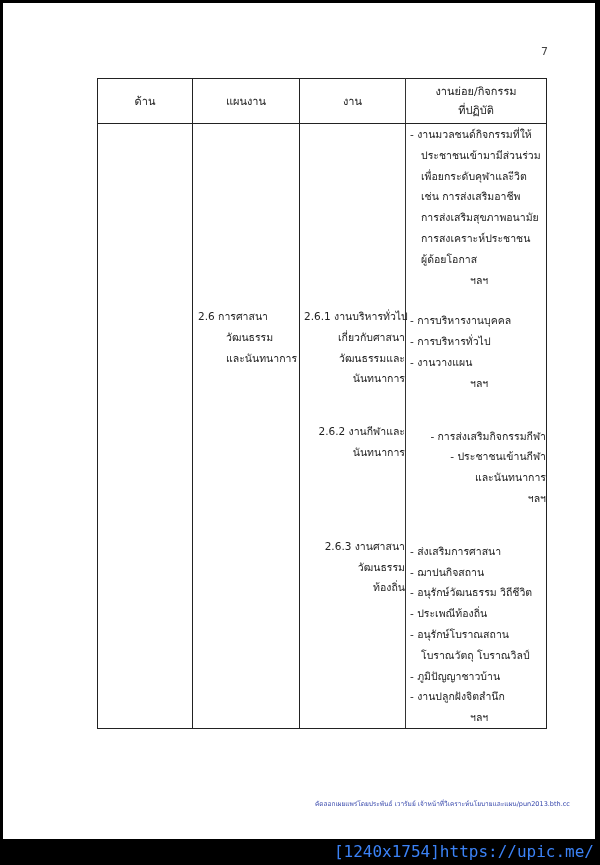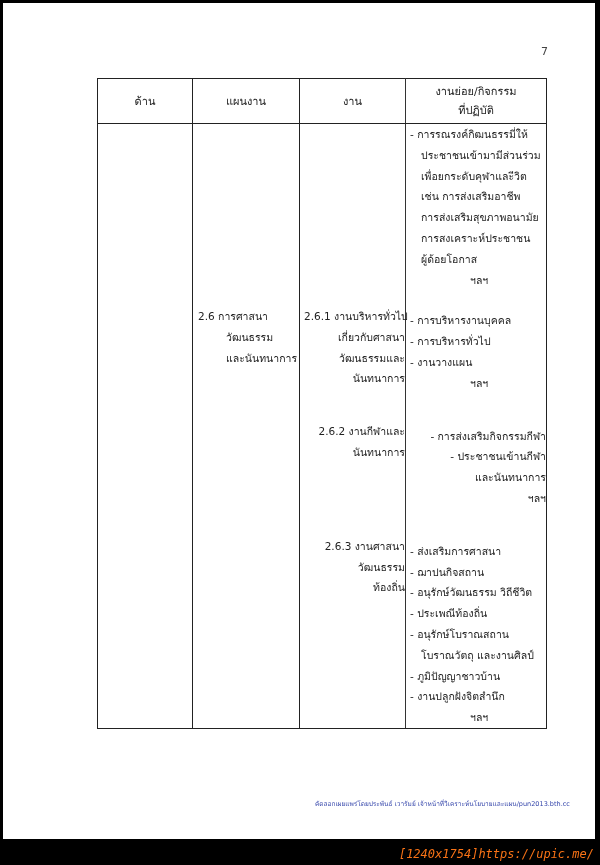--- a/index.html
+++ b/index.html
@@ -12,22 +12,22 @@
   table.main th, table.main td { border: 1.3px solid #222; vertical-align: top; padding: 0; }
   table.main td.c3, table.main th.c3 { border-left-color: #999; border-right-color: #333; }
   table.main th { height: 44px; font-weight: normal; font-size: 11px; color: #222; vertical-align: middle; text-align: center; }
   .hl { display: block; line-height: 19px; }
   .cell-lines { font-size: 10.5px; color: #222; line-height: 20.8px; }
   .ln { display: block; white-space: nowrap; }
   .ind { padding-left: 11px; }
   .ind2 { padding-left: 28px; }
   .ctr { padding-left: 60px; }
   .footer { position: absolute; left: 312px; top: 796px; font-size: 6.5px; color: #3344aa; white-space: nowrap; }
-  .watermark { position: absolute; right: 6px; bottom: 4px; color: #f97316; font-size: 12px;
-               font-family: "DejaVu Sans Mono", monospace; white-space: nowrap; font-style: italic; }
+  .watermark { position: absolute; right: 6px; bottom: 4px; color: #3b82f6; font-size: 16px;
+               font-family: "DejaVu Sans Mono", monospace; white-space: nowrap; }
 </style>
 </head>
 <body>
 
 <div class="page">
   <div class="page-num">7</div>
 
   <table class="main">
     <colgroup>
       <col style="width:95px">
@@ -77,21 +77,21 @@
             <div style="margin-top:73px;">
               <span class="ln">2.6.3 งานศาสนา</span>
               <span class="ln" style="padding-left:28px">วัฒนธรรม</span>
               <span class="ln" style="padding-left:28px">ท้องถิ่น</span>
             </div>
           </div>
         </td>
         <td>
           <div class="cell-lines" style="padding-top:0px; padding-left:4px;">
             <div>
-              <span class="ln">- การรณรงค์กิฒนธรรมี่ให้</span>
+              <span class="ln">- งานมวลชนด์กิจกรรมที่ให้</span>
               <span class="ln ind">ประชาชนเข้ามามีส่วนร่วม</span>
               <span class="ln ind">เพื่อยกระดับคุฬาและีวิต</span>
               <span class="ln ind">เช่น  การส่งเสริมอาชีพ</span>
               <span class="ln ind">การส่งเสริมสุขภาพอนามัย</span>
               <span class="ln ind">การสงเคราะห์ประชาชน</span>
               <span class="ln ind">ผู้ด้อยโอกาส</span>
               <span class="ln ctr">ฯลฯ</span>
             </div>
             <div style="margin-top:20px;">
               <span class="ln">- การบริหารงานบุคคล</span>
@@ -104,21 +104,21 @@
               <span class="ln">- ประชาชนเข้านกีฬา</span>
               <span class="ln ind">และนันทนาการ</span>
               <span class="ln ctr">ฯลฯ</span>
             </div>
             <div style="margin-top:32px;">
               <span class="ln">- ส่งเสริมการศาสนา</span>
               <span class="ln">- ฌาปนกิจสถาน</span>
               <span class="ln">- อนุรักษ์วัฒนธรรม วิถีชีวิต</span>
               <span class="ln">- ประเพณีท้องถิ่น</span>
               <span class="ln">- อนุรักษ์โบราณสถาน</span>
-              <span class="ln ind">โบราณวัตถุ และงานศิลป์</span>
+              <span class="ln ind">โบราณวัตถุ โบราณวิลป์</span>
               <span class="ln">- ภูมิปัญญาชาวบ้าน</span>
               <span class="ln">- งานปลูกฝังจิตสำนึก</span>
               <span class="ln ctr">ฯลฯ</span>
             </div>
           </div>
         </td>
       </tr>
     </tbody>
   </table>
 

